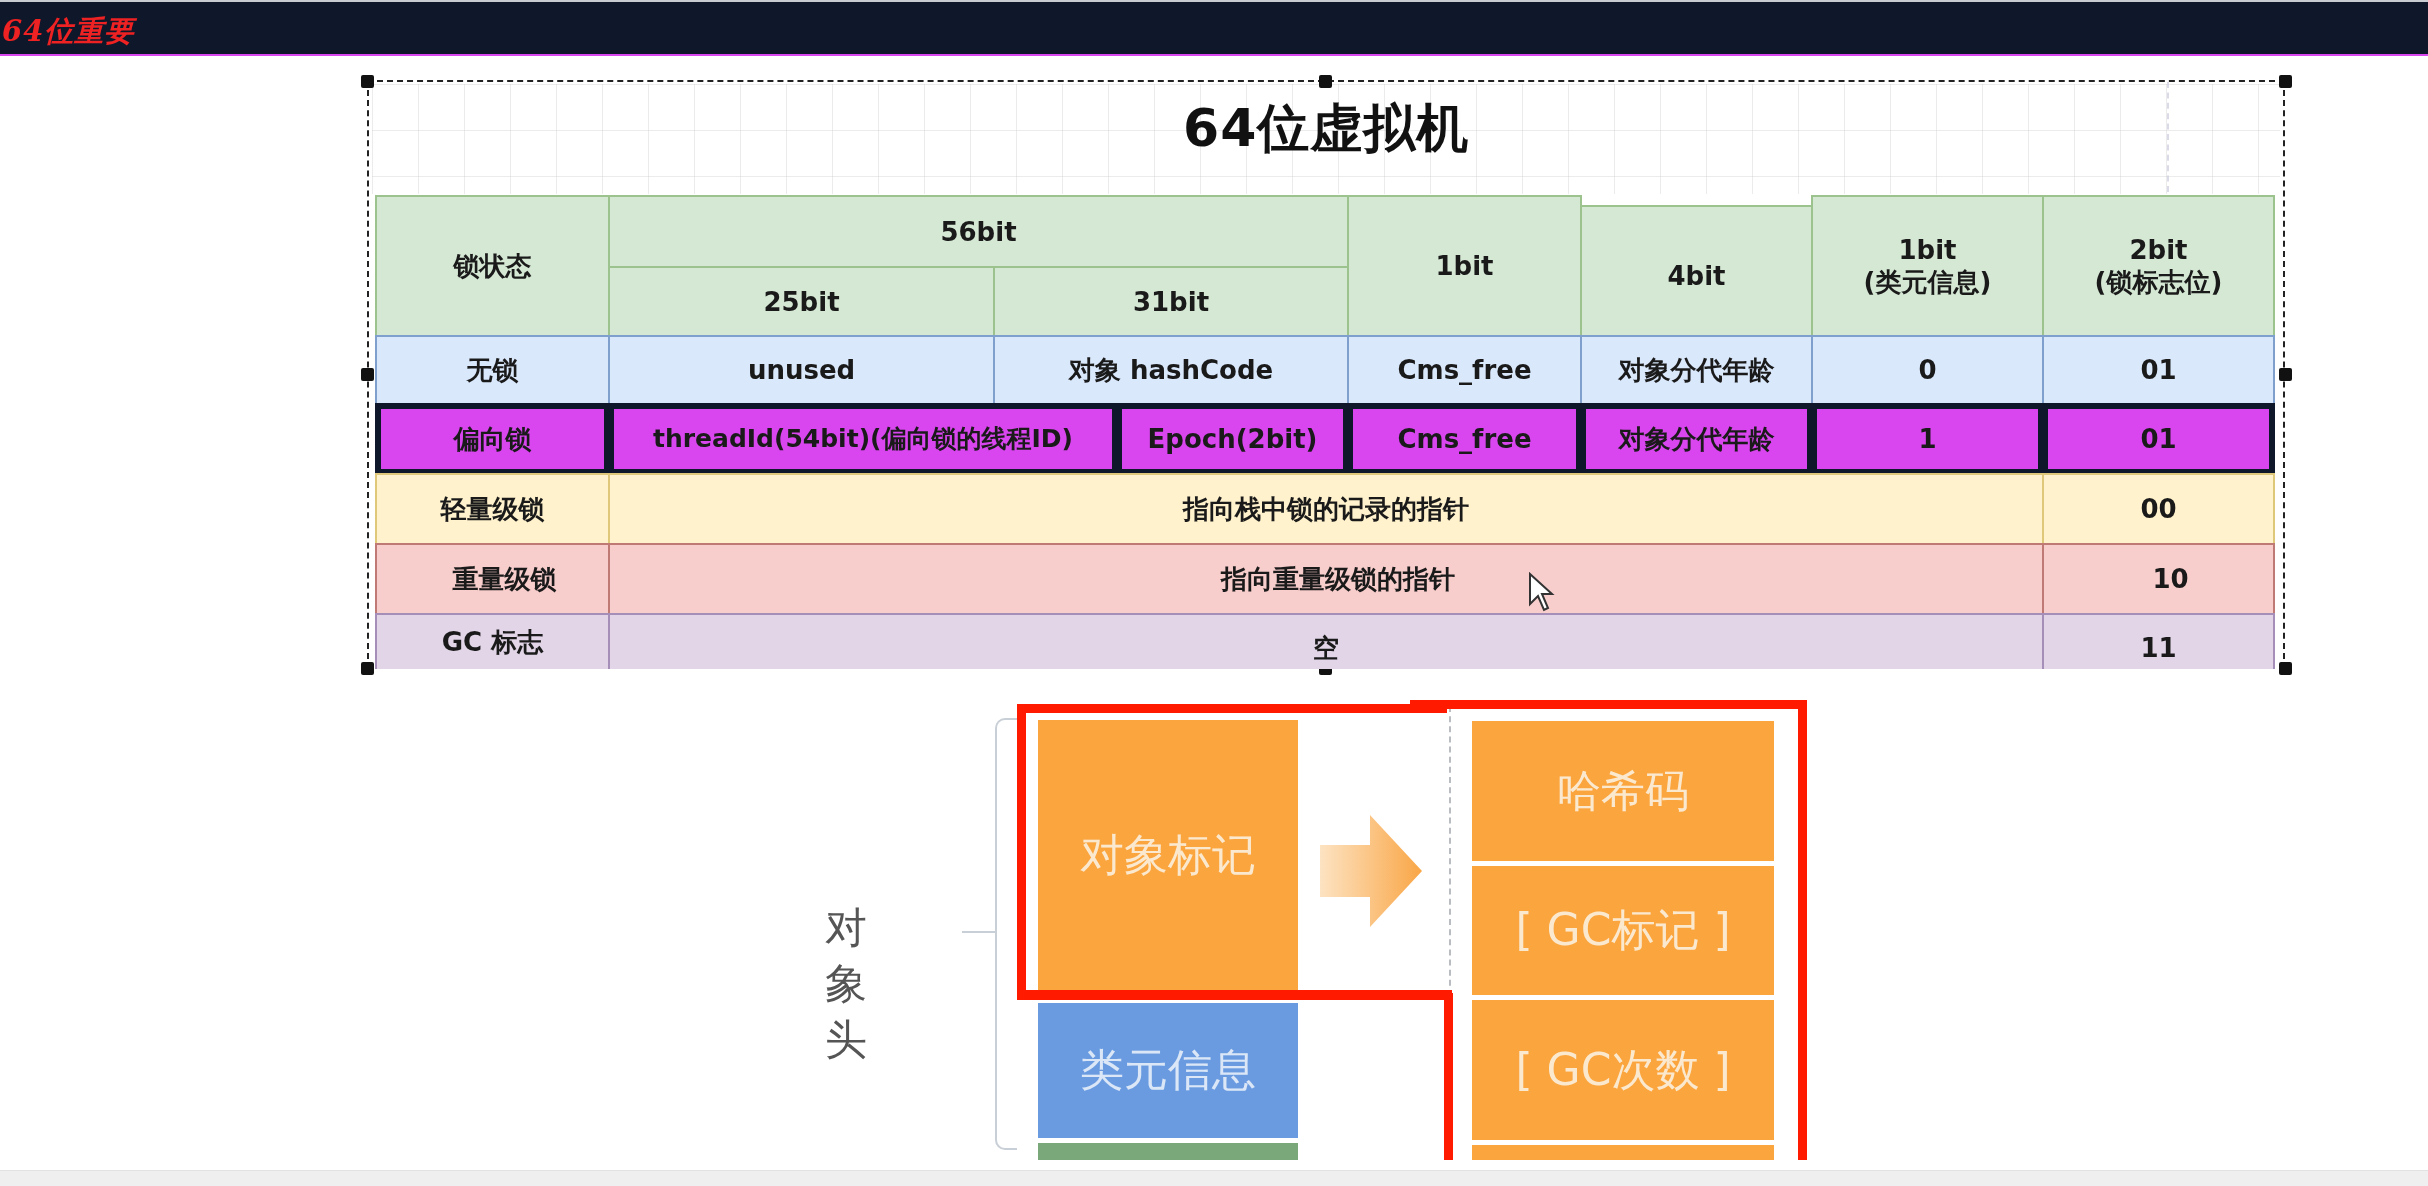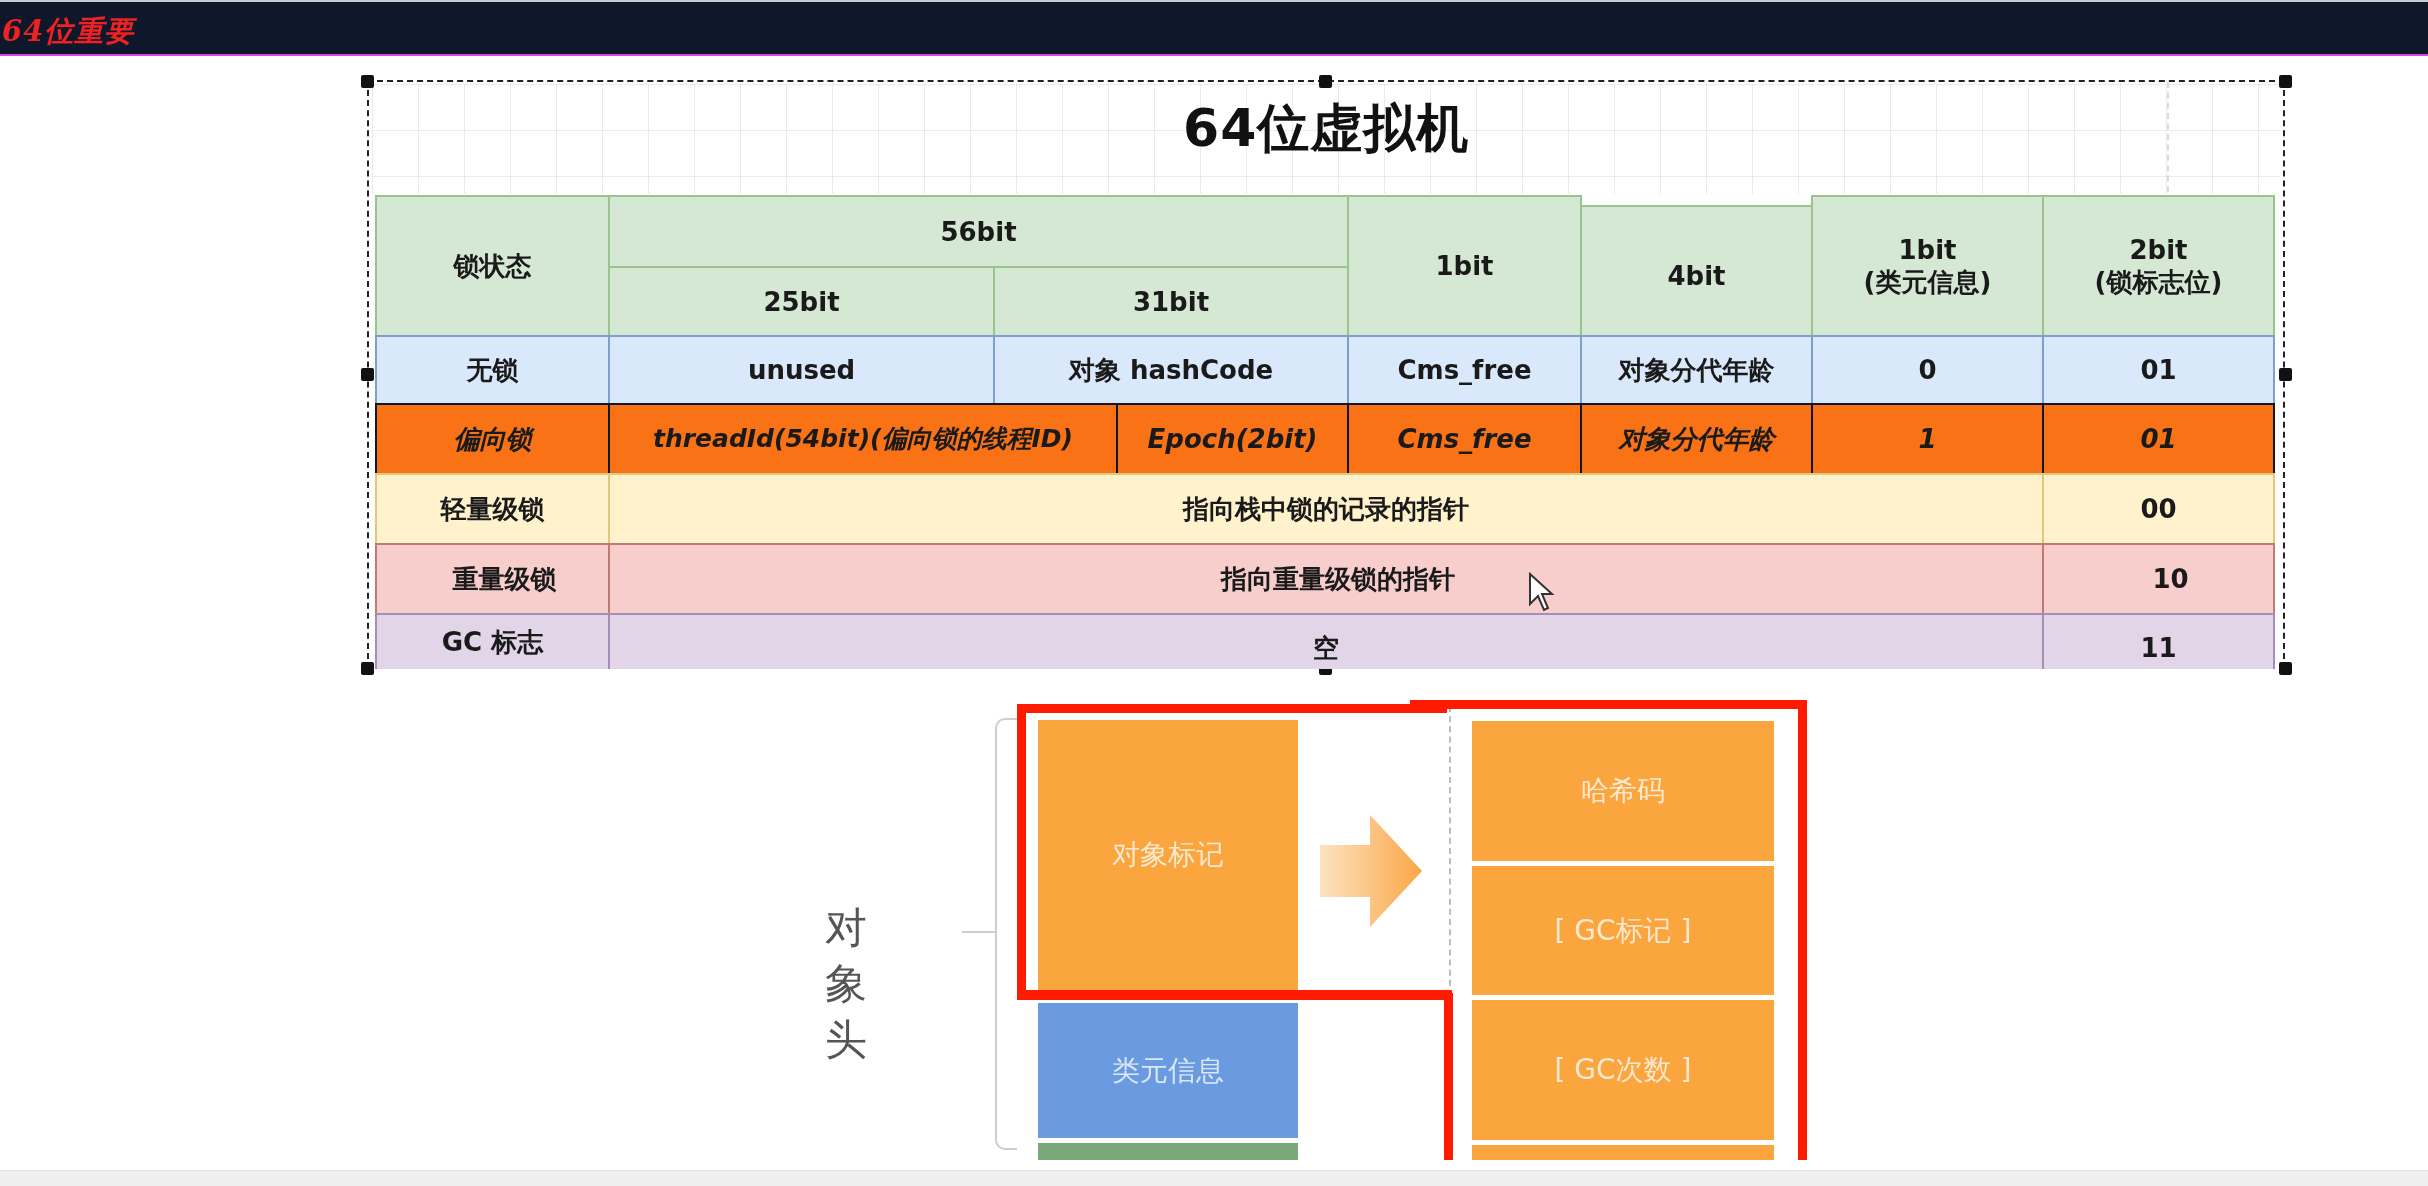--- a/index.html
+++ b/index.html
@@ -18,33 +18,33 @@
       linear-gradient(to bottom, rgba(200,200,200,0.35) 1px, transparent 1px);
     background-size: 46px 46px; }
   .grid-guide { position: absolute; left: 2167px; top: 82px; width: 0; height: 110px; border-left: 2px dashed #ccd; opacity: .7; }
   .handle { position: absolute; width: 13px; height: 13px; background: #111; border-radius: 2px; }
 
   .title { position: absolute; left: 1183px; top: 95px; font-weight: bold; font-size: 52px; color: #111; letter-spacing: 1px; line-height: 66px; }
   .cell { position: absolute; display: flex; align-items: center; justify-content: center; text-align: center;
           font-weight: bold; font-size: 26px; color: #1a1a1a; line-height: 32px; }
   .g { background: #d5e8d4; border: 2px solid #9cc38e; }
   .b { background: #dae8fc; border: 2px solid #7f9fcc; }
-  .o { background: #f97316; border: 2px solid #0f172a; font-style: italic; }
+  .o { background: #d946ef; border: 6px solid #0f172a; }
   .y { background: #fff2cc; border: 2px solid #e0c87a; }
   .r { background: #f8cecc; border: 2px solid #c07a76; padding-left: 24px; }
   .p { background: #e1d5e7; border: 2px solid #a58fb8; }
 
   .cursor { position: absolute; left: 1528px; top: 572px; width: 28px; height: 40px; }
 
   
   .diagram { position: absolute; left: 0; top: 0; }
   .obj-label { position: absolute; left: 825px; top: 900px; font-size: 42px; color: #555; }
   .brace { position: absolute; left: 995px; top: 718px; width: 22px; height: 432px; border: 2px solid #c9cfd6; border-right: none; border-radius: 10px 0 0 10px; }
   .brace-tip { position: absolute; left: 962px; top: 931px; width: 34px; height: 2px; background: #c9cfd6; }
-  .blk { position: absolute; display: flex; align-items: center; justify-content: center; color: #fbe9cf; font-size: 28px; }
+  .blk { position: absolute; display: flex; align-items: center; justify-content: center; color: #fbe9cf; font-size: 44px; }
   .orange { background: #fba53e; }
   .blue { background: #6a9be0; color: #dbe7f7; }
   .green { background: #7aa87a; }
   .arrow { position: absolute; left: 1320px; top: 815px; width: 102px; height: 112px; }
   .dash-v { position: absolute; left: 1449px; top: 706px; width: 0; height: 290px; border-left: 2px dashed #b9bcc0; }
   .dash-h { position: absolute; left: 1449px; top: 704px; width: 350px; height: 0; border-top: 2px dashed #cfd2d5; }
   .redline { position: absolute; background: #ff1a00; }
 
   .status-bar { position: absolute; left: 0; top: 1170px; width: 2428px; height: 16px; background: #efefef; border-top: 1px solid #e2e2e2; }
 </style>

